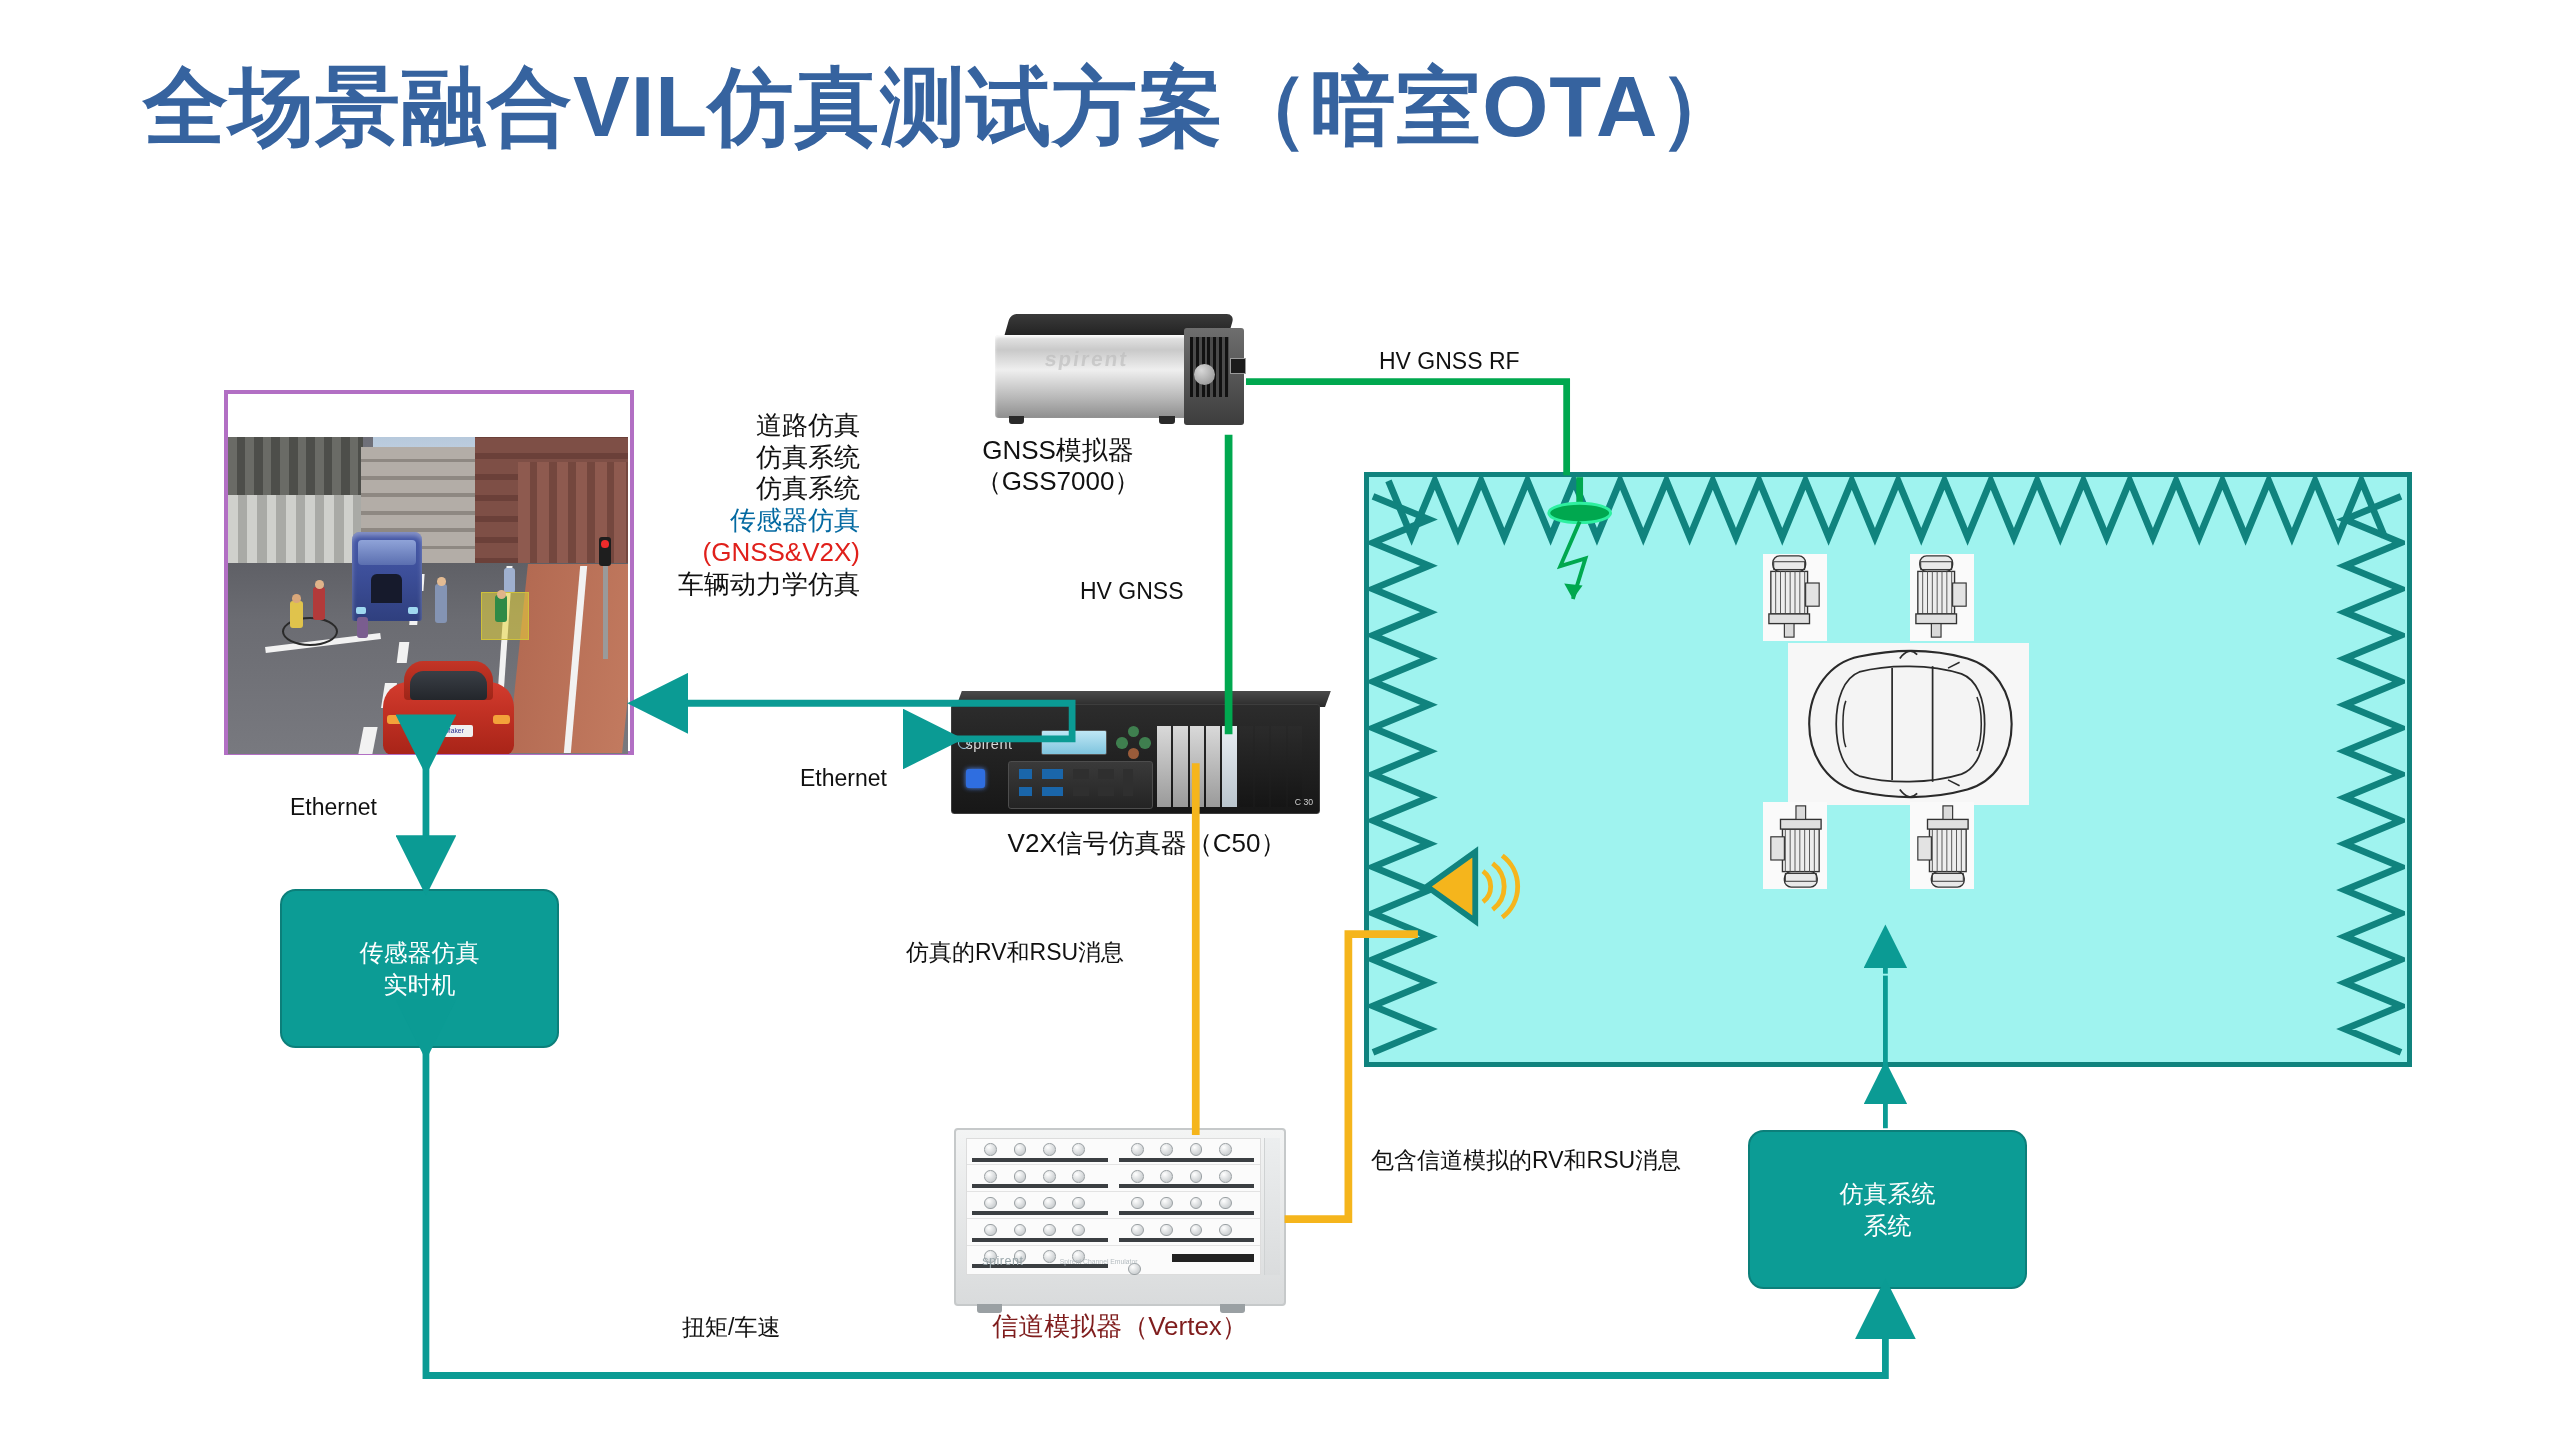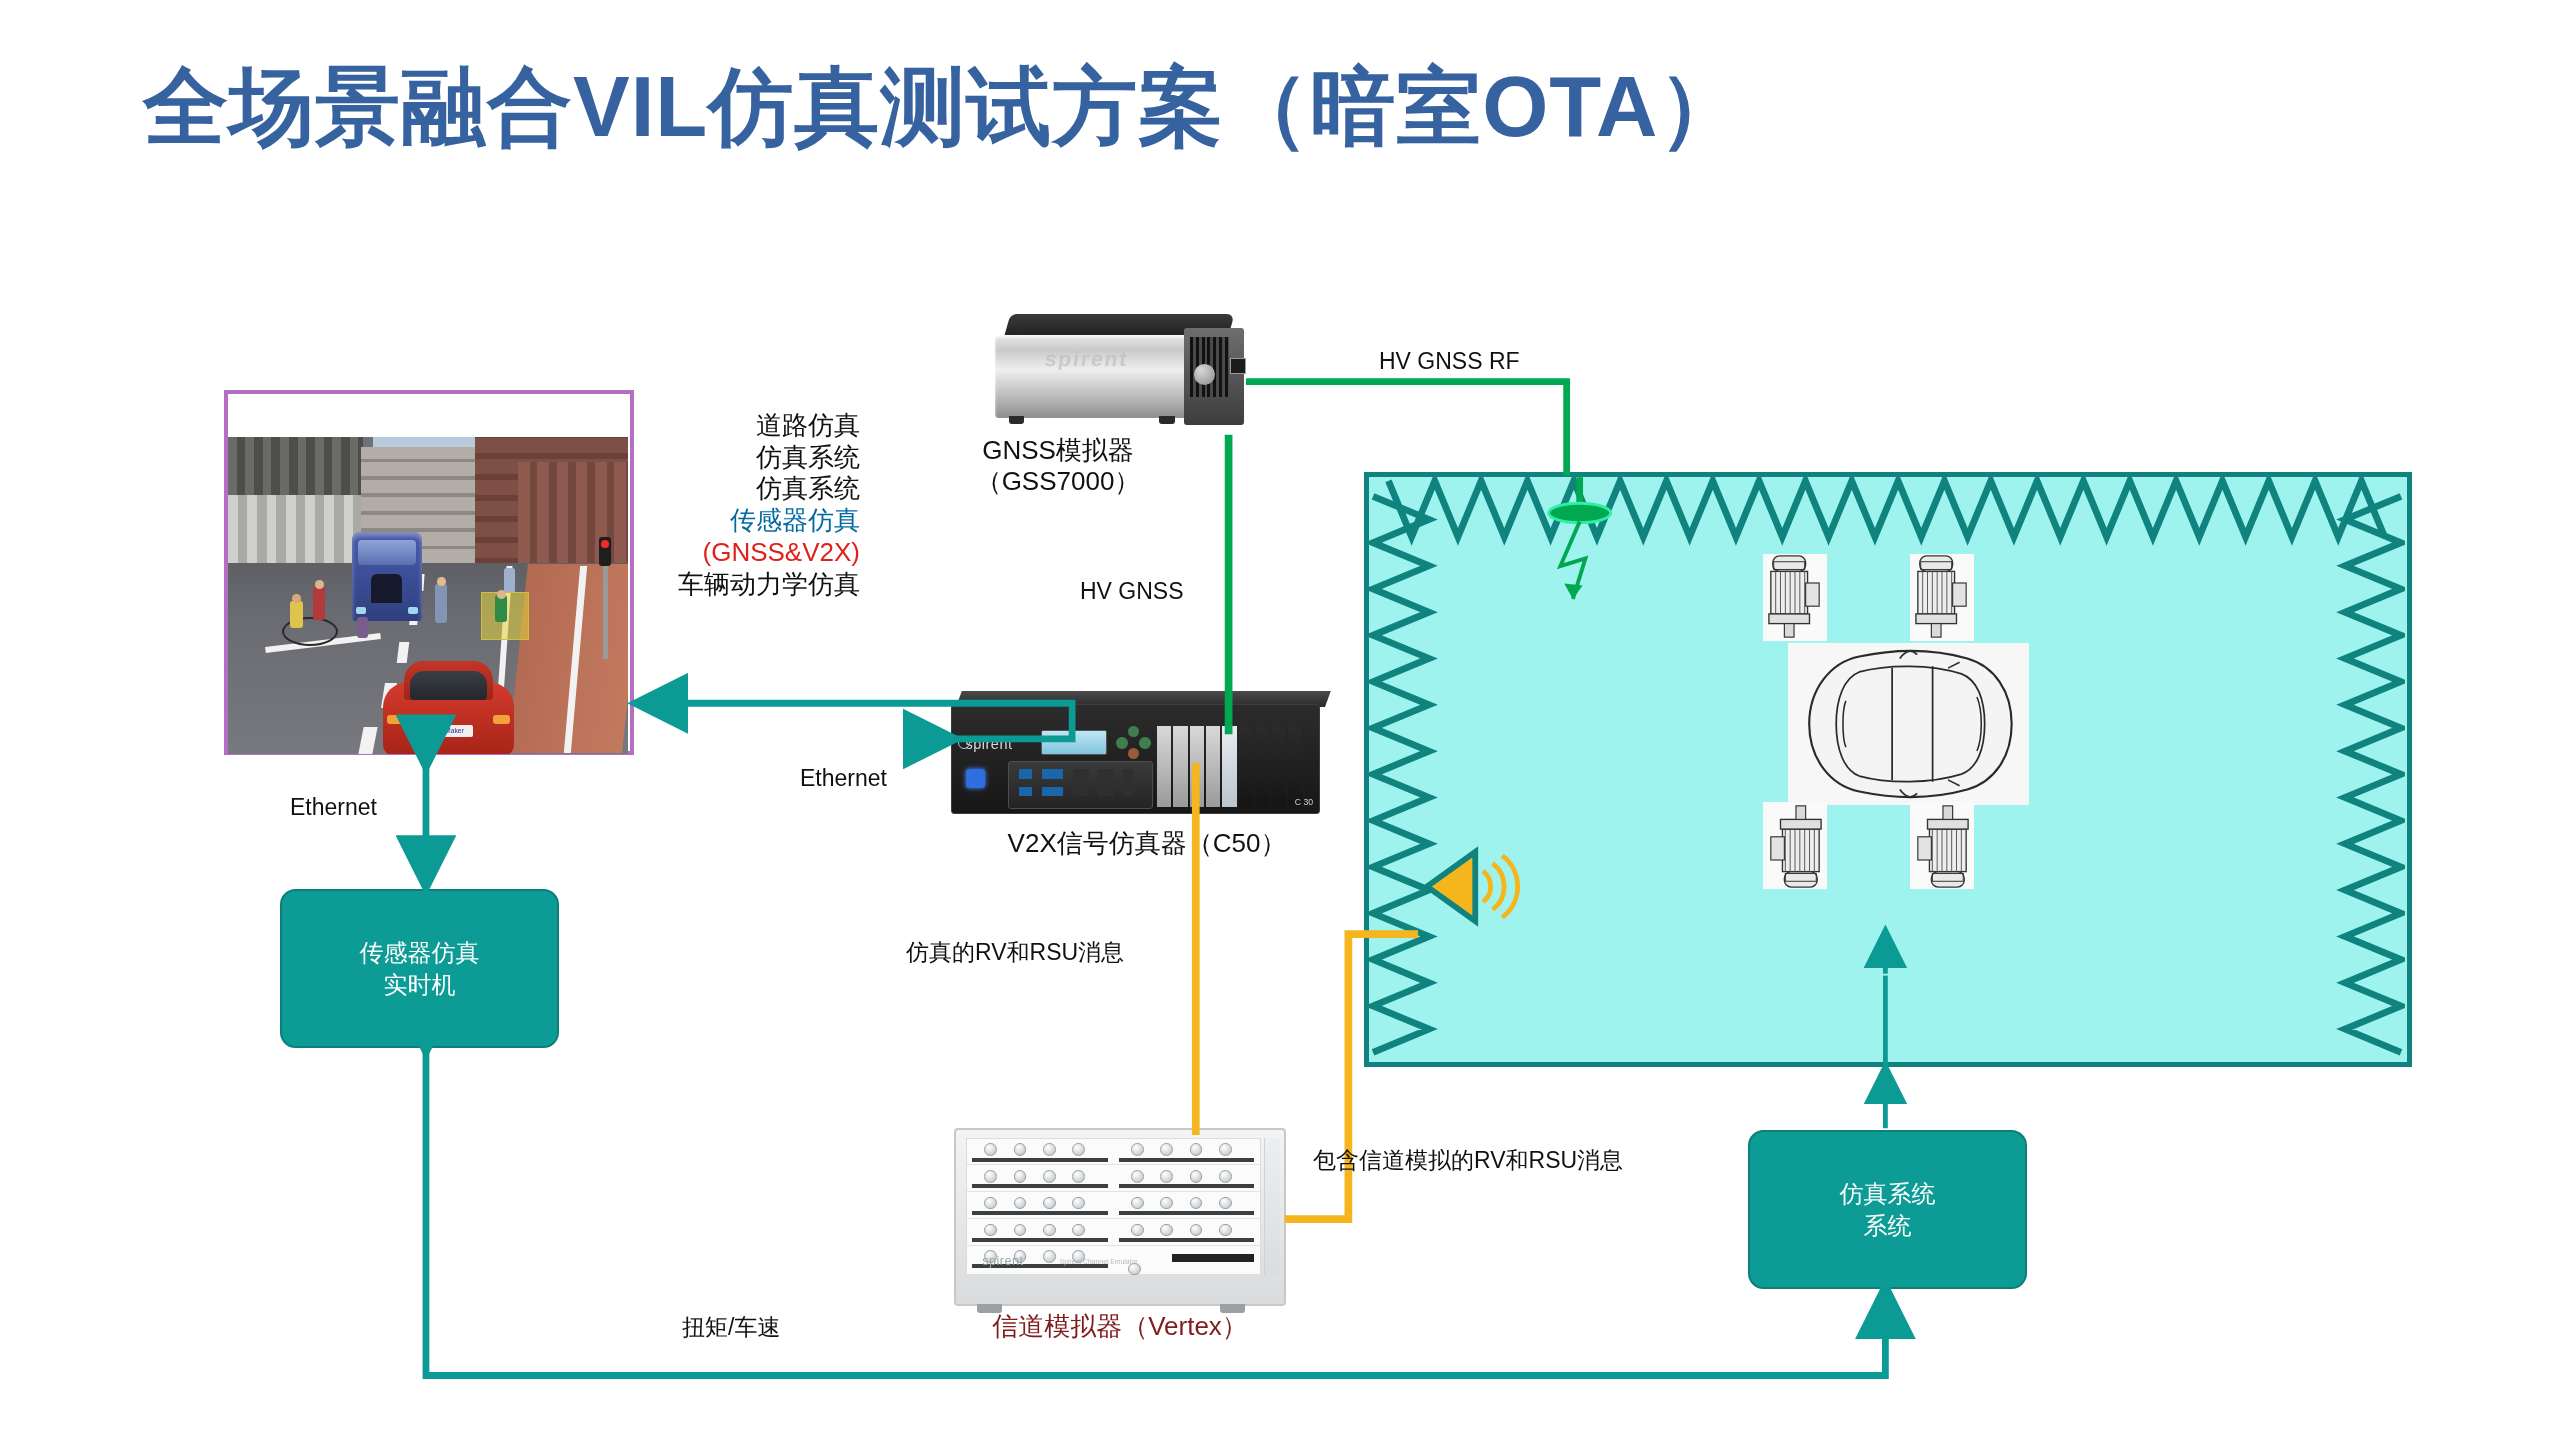--- a/index.html
+++ b/index.html
@@ -565,15 +565,15 @@
   <g>
     <path d="M441 1085 L441 1424 L1952 1424 L1952 1336" fill="none" stroke="#0b9b94" stroke-width="7" marker-start="url(#ar-teal)" marker-end="url(#ar-teal)"></path>
   </g>
 </svg>
 
 <div class="lbl" style="left:290px;top:794px">Ethernet</div>
 <div class="lbl" style="left:800px;top:765px">Ethernet</div>
 <div class="lbl" style="left:1379px;top:348px">HV GNSS RF</div>
 <div class="lbl" style="left:1080px;top:578px">HV GNSS</div>
 <div class="lbl" style="left:906px;top:937px">仿真的RV和RSU消息</div>
-<div class="lbl" style="left:1313px;top:1145px">包含信道模拟的RV和RSU消息</div>
+<div class="lbl" style="left:1371px;top:1145px">包含信道模拟的RV和RSU消息</div>
 <div class="lbl" style="left:682px;top:1312px">扭矩/车速</div>
 
 
 </body></html>

